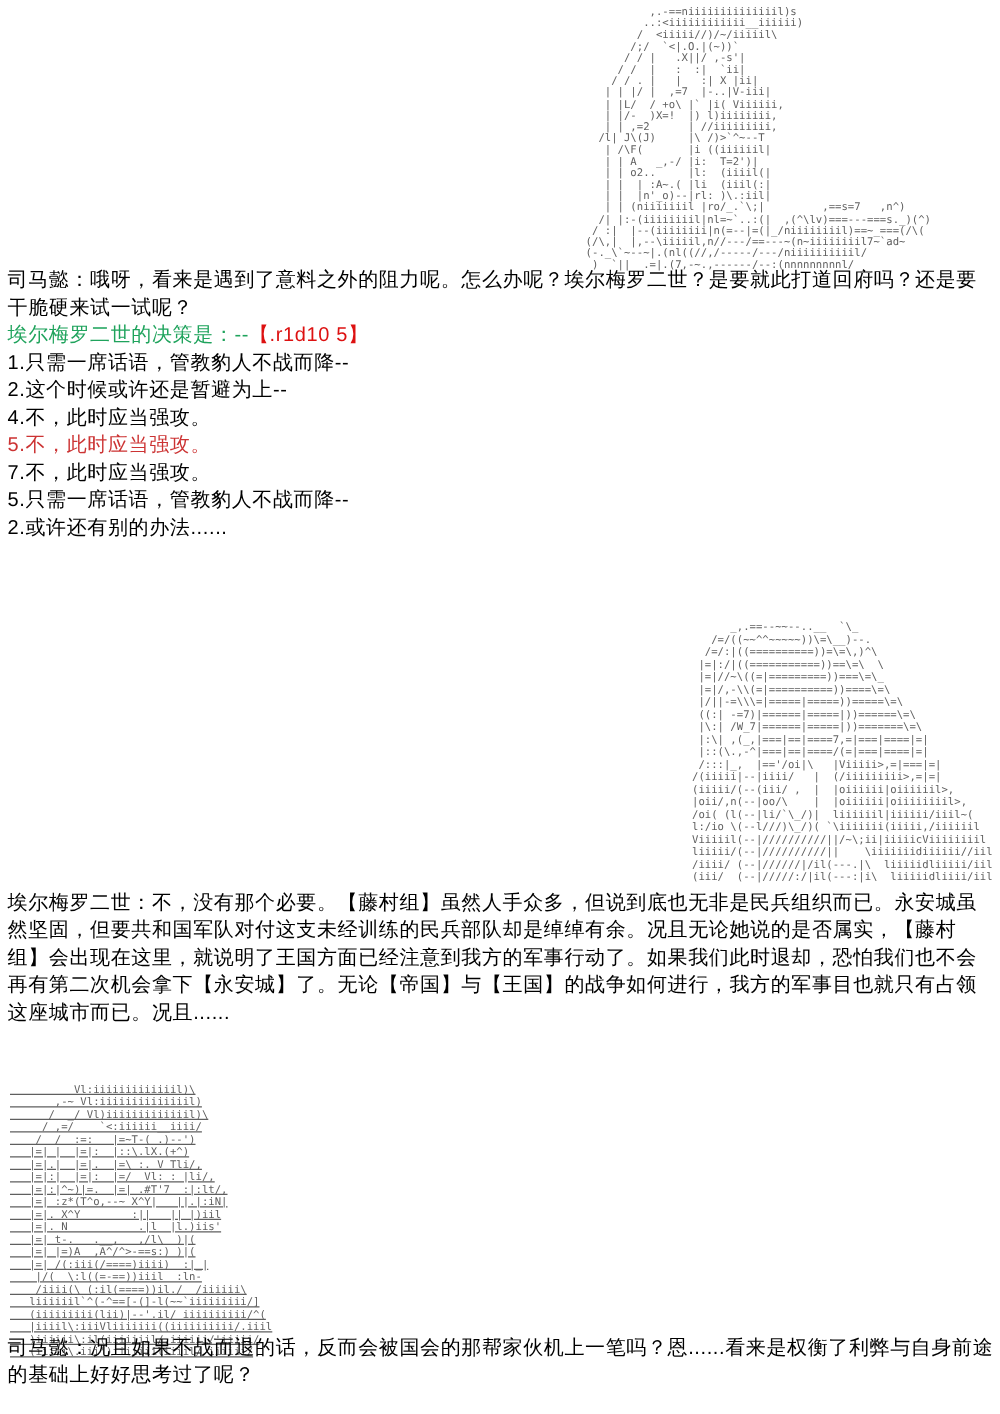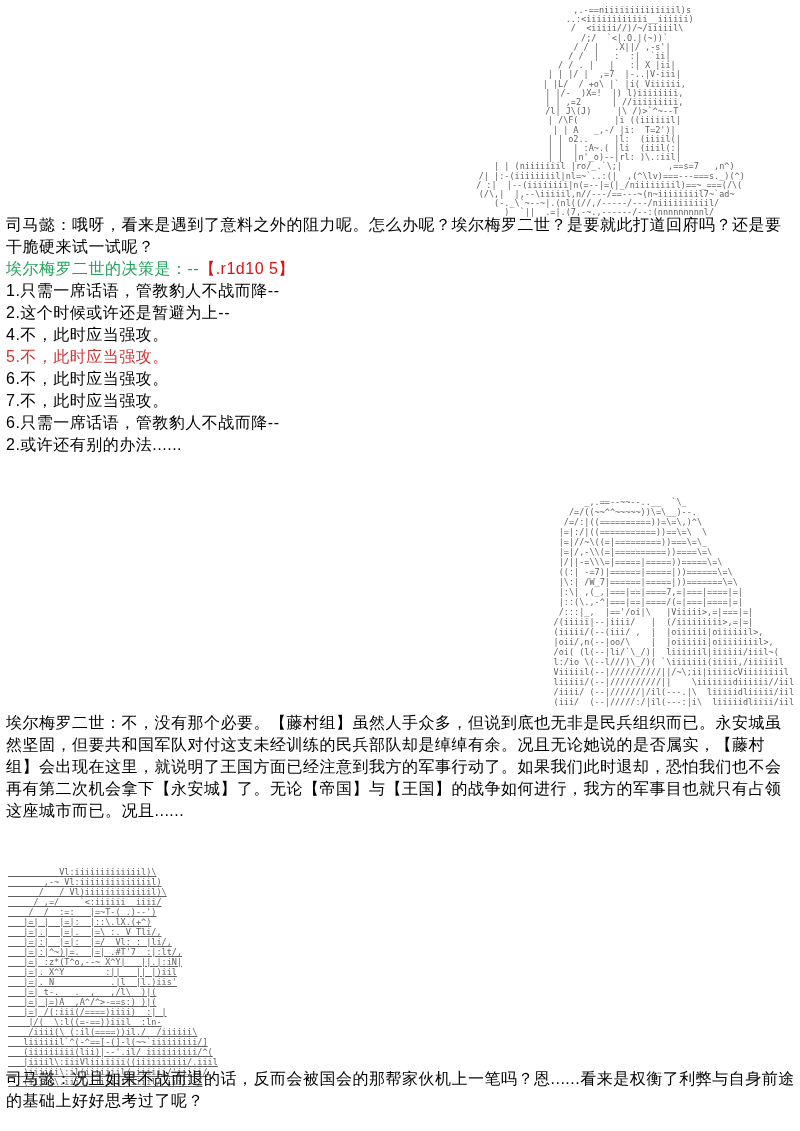--- a/index.html
+++ b/index.html
@@ -6,21 +6,21 @@
   body{
     width:800px;height:1131px;background:#ffffff;color:#000;
     position:relative;overflow:hidden;
     font-family:"Liberation Sans","DejaVu Sans",sans-serif;
   }
   .aa{
     position:absolute;margin:0;white-space:pre;
     font-family:"DejaVu Sans Mono",monospace;
     color:#5f5f5f;
   }
-  #aa-top{left:448px;top:6px;font-size:8.5px;line-height:9.2px;text-align:center;}
+  #aa-top{left:448px;top:6px;font-size:8.5px;line-height:9.2px;}
   #aa-mid{left:528px;top:497px;font-size:8.5px;line-height:10px;}
   #aa-bottom{left:8px;top:867px;font-size:8.5px;line-height:10px;text-decoration:underline;}
   .textblock{
     position:absolute;left:6px;width:790px;
     font-size:16px;line-height:22px;
     letter-spacing:0.5px;
   }
   #para1{top:214px;}
   #decision{top:258px;}
   #options{top:280px;}
@@ -60,23 +60,22 @@
 
 <div id="para1" class="textblock">司马懿：哦呀，看来是遇到了意料之外的阻力呢。怎么办呢？埃尔梅罗二世？是要就此打道回府吗？还是要干脆硬来试一试呢？</div>
 
 <div id="decision" class="textblock"><span class="green">埃尔梅罗二世的决策是：--</span><span class="red-dice">【.r1d10 5】</span></div>
 
 <div id="options" class="textblock">
   <div class="opt">1.只需一席话语，管教豹人不战而降--</div>
   <div class="opt">2.这个时候或许还是暂避为上--</div>
   <div class="opt">4.不，此时应当强攻。</div>
   <div class="opt hl">5.不，此时应当强攻。</div>
-  <div class="opt">6.不，此时应当强攻。</div>
   <div class="opt">7.不，此时应当强攻。</div>
-  <div class="opt">6.只需一席话语，管教豹人不战而降--</div>
+  <div class="opt">5.只需一席话语，管教豹人不战而降--</div>
   <div class="opt">2.或许还有别的办法......</div>
 </div>
 
 <pre id="aa-mid" class="aa">           _,.==--~~--..__  `\_
         /=/((~~^^~~~~~))\=\__)--.
        /=/:|((==========))=\=\,)^\
       |=|:/|((===========))==\=\  \
       |=|//~\((=|=========))===\=\_
       |=|/,-\\(=|==========))====\=\
       |/||-=\\\=|=====|=====))=====\=\

